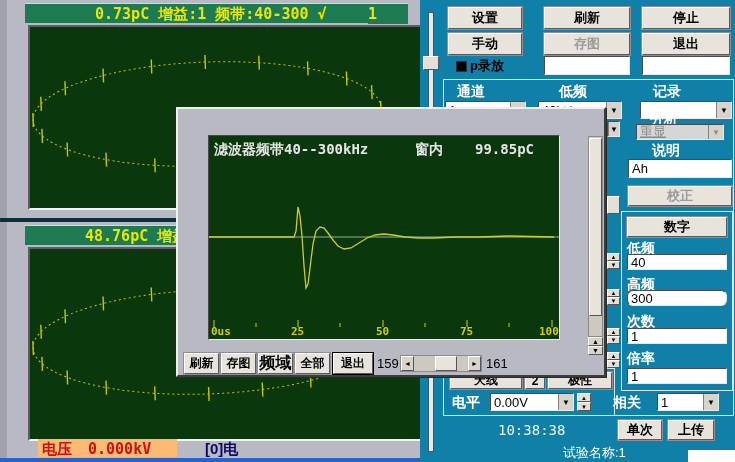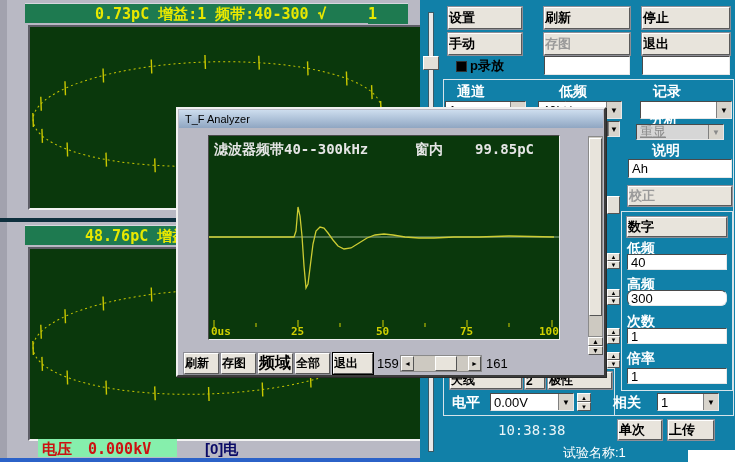--- a/index.html
+++ b/index.html
@@ -9,21 +9,21 @@
   
   .scope-frame{background:#b9b9c4;}
   .scope-hdr{background:#1e7a50;color:#e8e800;font:bold 15px "DejaVu Sans Mono",monospace;
              line-height:20px;white-space:nowrap;overflow:hidden;border-top:1px solid #d7d7de;}
   .crt{background:#0a380c;border:2px solid;border-color:#5d5d66 #f2f2f2 #f2f2f2 #5d5d66;}
   .redtxt{color:#cc1111;font:bold 15px "DejaVu Sans Mono",monospace;}
   .navytxt{color:#0a0a66;font:bold 15px "Liberation Sans",sans-serif;}
   
   .btn{background:#e8e4dc;border:1px solid;border-color:#ffffff #5a5a5a #5a5a5a #ffffff;
        box-shadow:0 0 0 1px #8e8e96;color:#000;font:bold 13px "Liberation Sans",sans-serif;
-       display:flex;align-items:center;box-sizing:border-box;}
+       display:flex;align-items:center;justify-content:center;box-sizing:border-box;}
   .btn.disabled{color:#9a9a9a;}
   .inputbox{background:#fff;border:1px solid;border-color:#4a4a4a #e8e8e8 #e8e8e8 #4a4a4a;
        color:#000;font:13px "Liberation Sans",sans-serif;box-sizing:border-box;
        display:flex;align-items:center;padding-left:3px;}
   .combo{background:#fff;border:1px solid;border-color:#4a4a4a #e8e8e8 #e8e8e8 #4a4a4a;
        box-sizing:border-box;display:flex;align-items:center;}
   .combo .val{flex:1;color:#000;font:13px "Liberation Sans",sans-serif;padding-left:3px;
        white-space:nowrap;overflow:hidden;}
   .combo .arrow{width:14px;align-self:stretch;background:#d8d4cc;border-left:1px solid #808080;
        display:flex;align-items:center;justify-content:center;font-size:8px;color:#000;}
@@ -81,21 +81,21 @@
   </div>
   <div class="abs crt" style="left:28px;top:25px;width:390px;height:190px;">
     <svg width="390" height="190" viewBox="0 0 390 190">
       <g transform="rotate(-2 177 93)" stroke="#c8c800" fill="none">
         <ellipse cx="177" cy="93" rx="174" ry="52" stroke-width="1" stroke-dasharray="2 3"></ellipse>
         <path stroke-width="1.4" d="M351,86V100 M342.5,102.1V116.1 M317.8,116.6V130.6 M279.3,128.1V142.1 M230.8,135.5V149.5 M177,138V152 M123.2,135.5V149.5 M74.7,128.1V142.1 M36.2,116.6V130.6 M11.5,102.1V116.1 M3,86V100 M11.5,69.9V83.9 M36.2,55.4V69.4 M74.7,43.9V57.9 M123.2,36.5V50.5 M177,34V48 M230.8,36.5V50.5 M279.3,43.9V57.9 M317.8,55.4V69.4 M342.5,69.9V83.9"></path>
       </g>
     </svg>
   </div>
 
-  <div class="abs" style="left:38px;top:217px;width:139px;height:18px;background:#86efac;">
+  <div class="abs" style="left:38px;top:217px;width:139px;height:18px;background:#fdba74;">
     <span class="abs redtxt" style="left:4px;top:1px;">电压</span>
     <span class="abs redtxt" style="left:50px;top:1px;">0.000kV</span>
   </div>
   <span class="abs navytxt" style="left:205px;top:218px;">[0]电</span>
 </div>
 <div class="abs" style="left:0;top:458px;width:420px;height:4px;background:#2b62c8;"></div>
 
 <div class="abs teal" style="left:420px;top:0;width:315px;height:462px;">
 
   <div class="abs" style="left:3px;top:12px;width:14px;height:438px;">
@@ -229,23 +229,20 @@
       <span>单次</span>
     </div>
   <div class="abs btn" style="left:248px;top:420px;width:46px;height:20px;">
       <span>上传</span>
     </div>
   <span class="abs" style="left:143px;top:444px;color:#fff;font:13px 'Liberation Sans',sans-serif;">试验名称:1</span>
   <div class="abs" style="left:268px;top:450px;width:47px;height:12px;background:#fff;"></div>
 </div>
 
 <div class="abs popup" style="left:176px;top:107px;width:430px;height:270px;z-index:10;">
-  <div class="titlebar" style="margin:1px;height:18px;">
-    <span>T_F Analyzer</span>
-  </div>
 
   <div class="abs plot" style="left:30px;top:26px;width:350px;height:203px;">
     <span class="abs plot-hdr" style="left:5px;top:5px;">滤波器频带40--300kHz</span>
     <span class="abs plot-hdr" style="left:206px;top:5px;">窗内</span>
     <span class="abs plot-hdr" style="left:266px;top:5px;">99.85pC</span>
     <svg class="abs" width="350" height="203" viewBox="0 0 350 203" style="left:0;top:0;">
       <path d="M0,101 H350" stroke="#93b08c" stroke-width="1" fill="none"></path>
       <path d="M0,101 H85 L87,95 L89,71 L91,80 L93,100 L95,130 L97,152 L99,148 L101,132 L104,108 L107,95 L111,91 L115,92 L119,97 L124,104 L129,110 L135,113 L142,112 L150,107 L158,102 L166,99 L175,98 L184,99 L196,101 L210,102 L225,102 L245,101 L270,101 L300,100 L345,101" stroke="#cccc33" stroke-width="1.3" fill="none"></path>
       <path d="M5,184V191 M89,184V191 M174,184V191 M258,184V191 M343,184V191 M47,187V191 M131,187V191 M216,187V191 M300,187V191" stroke="#d0d000" stroke-width="1" fill="none"></path>
     </svg>

